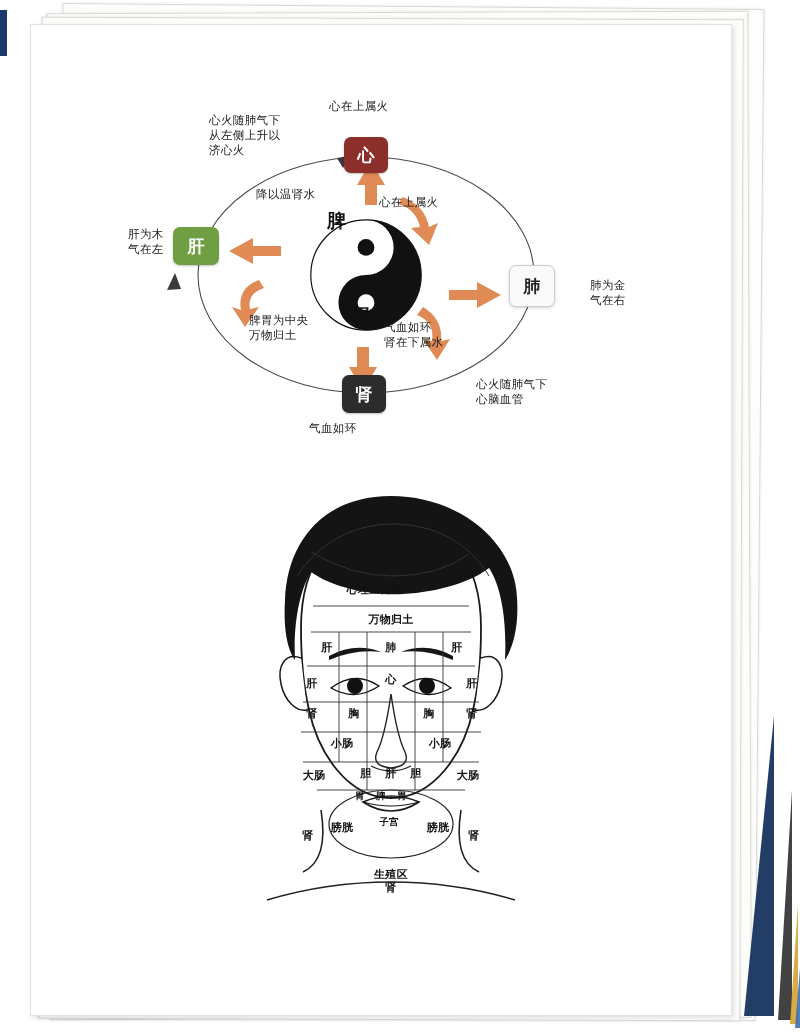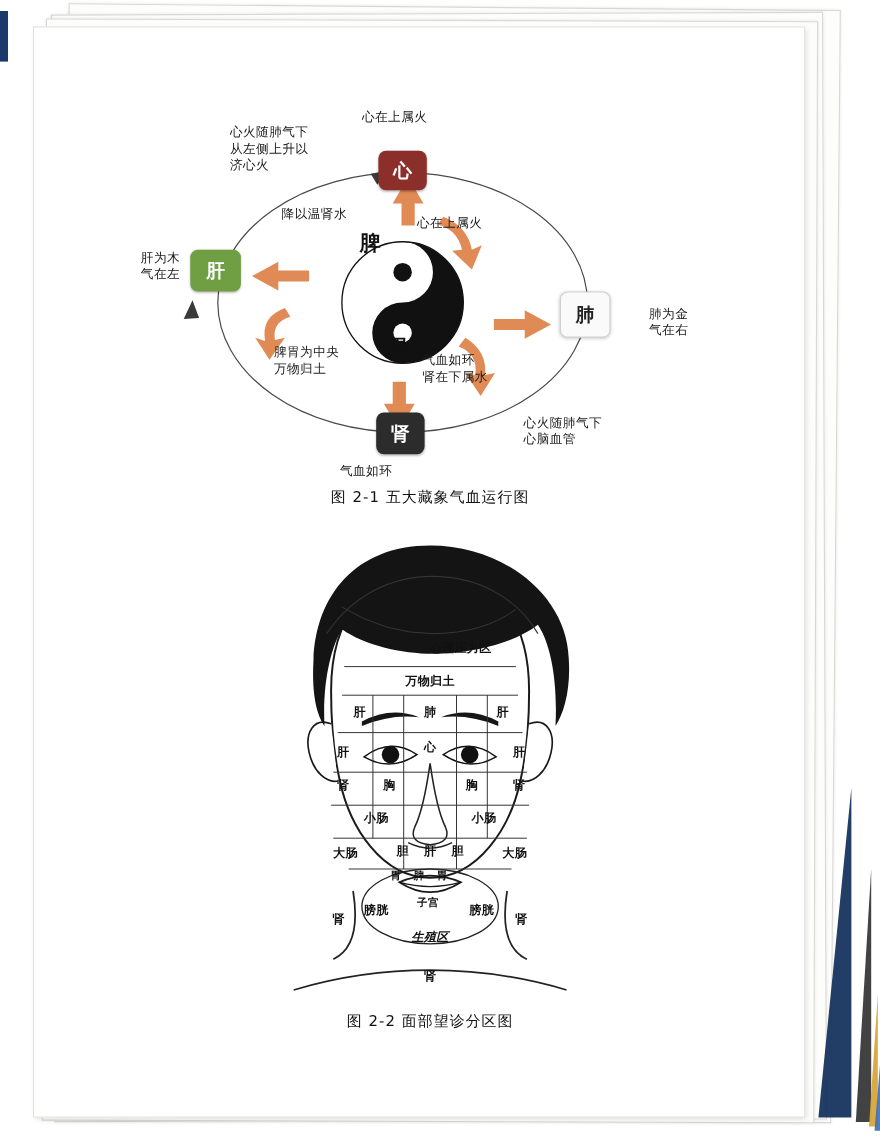--- a/index.html
+++ b/index.html
@@ -135,21 +135,20 @@
     <div class="lbl" style="left:428px;top:203px;white-space:pre;margin-left:31px;">肺为金
 气在右</div>
     <div class="lbl" style="left:118px;top:238px;white-space:pre;">脾胃为中央
 万物归土</div>
     <div class="lbl" style="left:253px;top:245px;white-space:pre;">气血如环
 肾在下属水</div>
     <div class="lbl" style="left:345px;top:302px;white-space:pre;">心火随肺气下
 心脑血管</div>
     <div class="lbl" style="left:178px;top:346px;">气血如环</div>
 
-    <div class="cap" style="top:368px;">图 2-1    五大藏象气血运行图</div>
   </div>
 
   <div class="fig2">
     <svg width="440" height="460" viewBox="0 0 440 460">
 
       <path d="M150 330 q8 50 -18 62 M290 330 q-8 50 18 62" fill="none" stroke="#222" stroke-width="1.6"></path>
       <path d="M96 420 q60 -18 124 -18 q64 0 124 18" fill="none" stroke="#222" stroke-width="1.6"></path>
 
       <path d="M220 40
                c-58 0 -90 42 -90 108
@@ -192,21 +191,21 @@
         <line x1="130" y1="252" x2="310" y2="252"></line>
         <line x1="132" y1="282" x2="308" y2="282"></line>
         <line x1="146" y1="310" x2="294" y2="310"></line>
         <line x1="168" y1="152" x2="168" y2="282"></line>
         <line x1="196" y1="152" x2="196" y2="310"></line>
         <line x1="244" y1="152" x2="244" y2="310"></line>
         <line x1="272" y1="152" x2="272" y2="282"></line>
       </g>
     </svg>
 
-    <div class="flbl" style="left:196px;top:102px;width:80px;text-align:right;">心理压力区</div>
+    <div class="flbl" style="left:164px;top:102px;width:80px;">心理压力区</div>
     <div class="flbl" style="left:183px;top:132px;width:74px;">万物归土</div>
     <div class="flbl" style="left:143px;top:160px;width:26px;">肝</div>
     <div class="flbl" style="left:207px;top:160px;width:26px;">肺</div>
     <div class="flbl" style="left:273px;top:160px;width:26px;">肝</div>
     <div class="flbl" style="left:207px;top:192px;width:26px;">心</div>
     <div class="flbl" style="left:128px;top:196px;width:26px;">肝</div>
     <div class="flbl" style="left:170px;top:226px;width:26px;">胸</div>
     <div class="flbl" style="left:245px;top:226px;width:26px;">胸</div>
     <div class="flbl" style="left:288px;top:196px;width:26px;">肝</div>
     <div class="flbl" style="left:128px;top:226px;width:26px;">肾</div>
@@ -219,19 +218,18 @@
     <div class="flbl" style="left:124px;top:288px;width:38px;">大肠</div>
     <div class="flbl" style="left:278px;top:288px;width:38px;">大肠</div>
     <div class="flbl sm" style="left:178px;top:310px;width:22px;">胃</div>
     <div class="flbl sm" style="left:199px;top:310px;width:22px;">脾</div>
     <div class="flbl sm" style="left:220px;top:310px;width:22px;">胃</div>
     <div class="flbl sm" style="left:203px;top:336px;width:30px;line-height:11px;">子宫</div>
     <div class="flbl" style="left:152px;top:340px;width:38px;">膀胱</div>
     <div class="flbl" style="left:248px;top:340px;width:38px;">膀胱</div>
     <div class="flbl" style="left:124px;top:348px;width:26px;">肾</div>
     <div class="flbl" style="left:290px;top:348px;width:26px;">肾</div>
-    <div class="flbl" style="left:195px;top:364px;width:50px;font-style:italic;">生殖区</div>
+    <div class="flbl" style="left:195px;top:387px;width:50px;">生殖区</div>
     <div class="flbl" style="left:207px;top:400px;width:26px;">肾</div>
 
-    <div class="cap" style="top:440px;">图 2-2    面部望诊分区图</div>
   </div>
 
 </div>
 
 </body></html>

